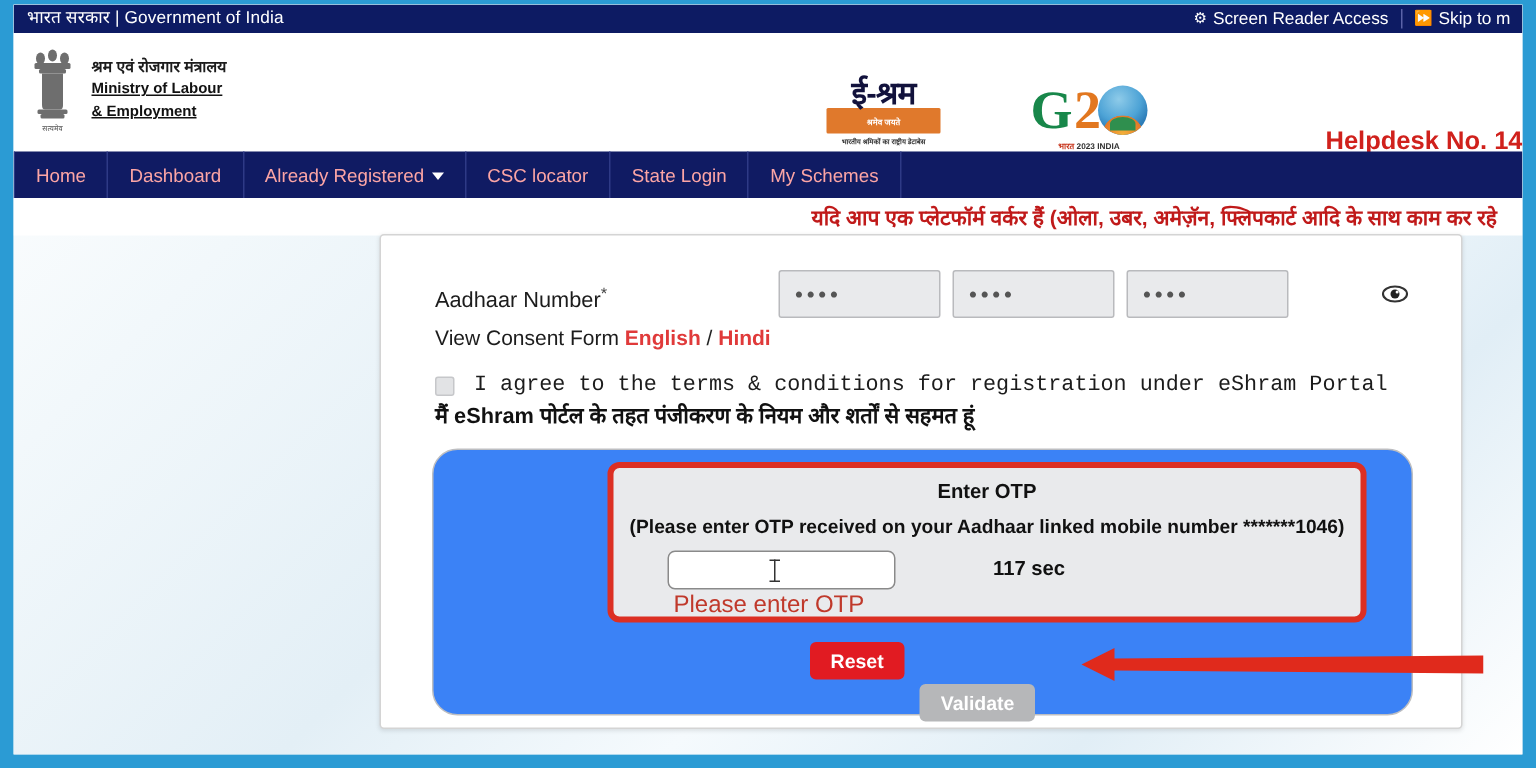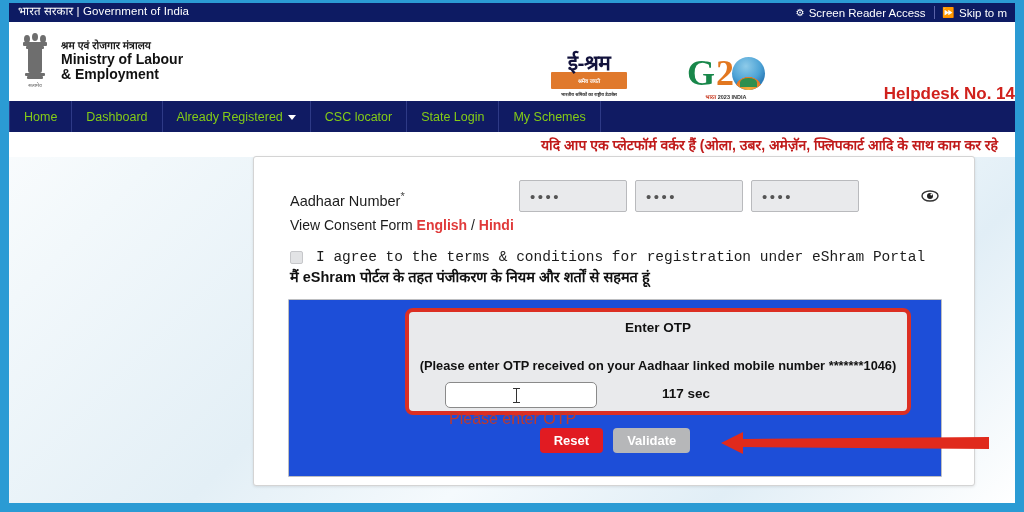--- a/index.html
+++ b/index.html
@@ -52,21 +52,21 @@
   }
   .ministry {
     position: absolute; left: 8px; top: 8px;
     display: flex; align-items: flex-start; gap: 8px;
   }
   .emblem { width: 36px; height: 62px; position: relative; }
   .emblem svg { display: block; }
   .ministry-text { padding-top: 8px; color: #1a1a1a; }
   .ministry-text .hi { font-size: 10.5px; font-weight: 700; line-height: 14px; color: #1c1c1c; }
   .ministry-text .en1, .ministry-text .en2 {
-    font-size: 14px; font-weight: 700; line-height: 15px; color: #111;
+    font-size: 10px; font-weight: 700; line-height: 15px; color: #111; text-decoration: underline;
   }
 
   .logo-eshram {
     position: absolute; left: 542px; top: 30px;
     width: 76px; text-align: center;
   }
   .logo-eshram .word {
     font-size: 21px; font-weight: 700; color: #12123c; line-height: 22px;
     letter-spacing: -.5px;
   }
@@ -107,21 +107,21 @@
     color: #d0211c; font-size: 17px; font-weight: 700; white-space: nowrap;
   }
 
   
   .navbar {
     position: absolute; left: 0; top: 98px; width: 100%; height: 31px;
     background: #101b63; display: flex; align-items: stretch;
   }
   .navitem {
     display: flex; align-items: center; gap: 5px;
-    padding: 0 14px; color: #84cc16; font-size: 12.5px;
+    padding: 0 14px; color: #fca5a5; font-size: 12.5px;
     border-right: 1px solid #2e3a86;
     white-space: nowrap; cursor: pointer;
   }
   .navitem:first-child { border-left: 1px solid #2e3a86; }
   .caret {
     width: 0; height: 0; border-left: 4px solid transparent;
     border-right: 4px solid transparent; border-top: 5px solid #ffffff;
     display: inline-block; margin-top: 2px;
   }
 
@@ -186,34 +186,34 @@
   }
   .terms .en { font-size: 14.5px; color: #1c1c1c; }
   .terms .hi {
     font-size: 14.5px; color: #111; margin-top: 1px; font-weight: 700;
     font-family: "Liberation Sans", "DejaVu Sans", sans-serif;
   }
 
   
   .otp-panel {
     position: absolute; left: 34px; top: 142px; width: 654px; height: 178px;
-    background: #1d4ed8; border: 1px solid #bdbec1; border-radius: 1px;
+    background: #3b82f6; border: 1px solid #bdbec1; border-radius: 17px;
   }
   .otp-redbox {
     position: absolute; left: 116px; top: 8px; width: 506px; height: 107px;
     border: 4px solid #dc2f23; border-radius: 8px;
     background: #e9eaec;
   }
   .otp-title {
     text-align: center; font-size: 13.5px; font-weight: 700; color: #111;
     margin-top: 8px;
   }
   .otp-sub {
     text-align: center; font-size: 12.8px; font-weight: 700; color: #111;
-    margin-top: 23px;
+    margin-top: 8px;
   }
   .otp-inputrow {
     position: relative; margin-top: 9px; height: 45px;
   }
   .otp-input {
     position: absolute; left: 36px; top: 0; width: 152px; height: 26px;
     background: #ffffff; border: 1px solid #8a8a8a; border-radius: 5px;
     cursor: text;
   }
   .caret-ibeam {
@@ -238,21 +238,21 @@
   .btn-row {
     position: absolute; left: 0; top: 128px; width: 100%;
     display: flex; justify-content: center; gap: 10px;
   }
   .btn {
     border: none; border-radius: 4px; cursor: pointer;
     font-size: 13px; font-weight: 700; font-family: inherit;
     padding: 0 14px; height: 25px; line-height: 25px;
   }
   .btn-reset { background: #e11b22; color: #ffffff; }
-  .btn-validate { background: #b6b7b9; color: #ffffff; cursor: default; }
+  .btn-validate { background: #b6b7b9; color: #ffffff; cursor: default; margin-top: 28px; }
 
   
   .arrow {
     position: absolute; left: 690px; top: 425px;
     width: 290px; height: 30px; pointer-events: none;
   }
 </style>
 </head>
 <body>
 

